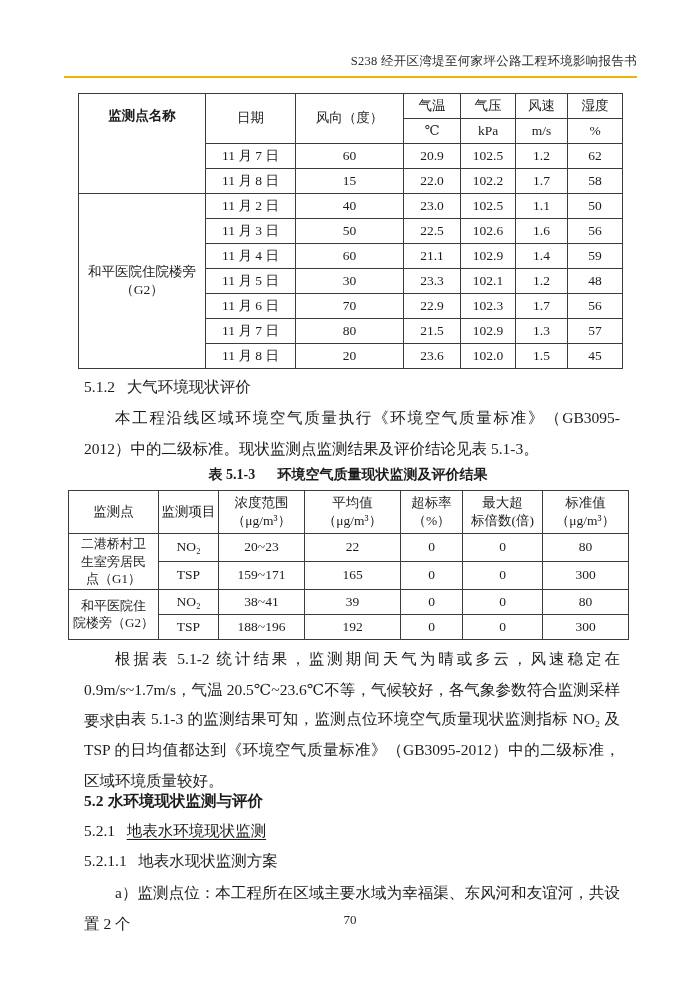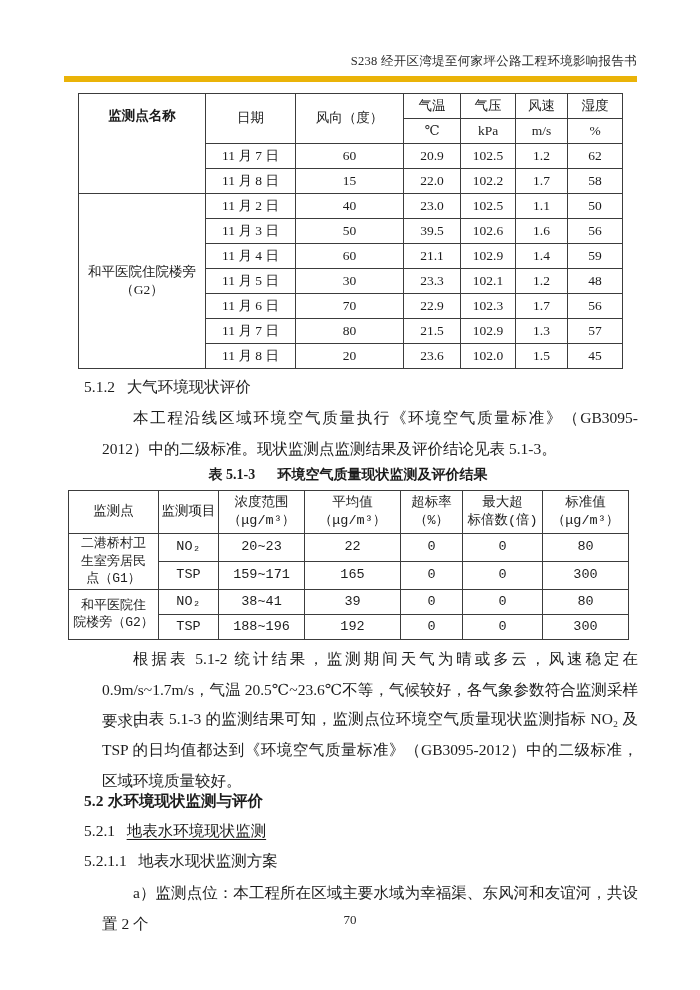--- a/index.html
+++ b/index.html
@@ -4,40 +4,40 @@
 <style>
   html,body{margin:0;padding:0;background:#fff;}
   .page{
     position:relative;width:700px;height:990px;background:#fff;overflow:hidden;
     font-family:"Liberation Serif","DejaVu Serif",serif;color:#1c1c1c;
   }
   
   .doc-header{
     position:absolute;top:53px;left:64px;width:573px;
     text-align:right;font-size:12.5px;letter-spacing:.3px;
-    padding-bottom:6px;border-bottom:6px solid #eab308;color:#2a2a2a;
+    padding-bottom:6px;border-bottom:2px solid #eab308;color:#2a2a2a;
   }
   
   table.tbl{border-collapse:collapse;table-layout:fixed;position:absolute;background:#fff;}
   table.tbl td{
     border:1px solid #3c3c3c;text-align:center;vertical-align:middle;
     font-size:13.5px;padding:1px 2px;color:#1c1c1c;line-height:1.35;
   }
   table.tbl{border:1.5px solid #3c3c3c;}
   .weather{top:93px;left:78px;width:544px;}
   .weather td{height:22px;}
   .weather td.site-head{vertical-align:top;padding-top:13px;font-weight:bold;}
   .pre{white-space:pre-line;}
-  .air{top:490px;left:68px;width:560px;font-family:Liberation Mono, monospace;}
+  .air{top:490px;left:68px;width:560px;}
   .air td{height:22px;}
   .air td.hdr{height:40px;}
   .air td.site{font-size:13px;}
   
   .block{position:absolute;left:84px;width:536px;font-size:15.5px;line-height:31px;text-align:justify;}
-  .indent{text-indent:2em;margin-left:18px;}
+  .indent{text-indent:2em;}
   .heading{position:absolute;left:84px;font-size:15.5px;white-space:nowrap;}
   .heading .num{margin-right:.75em;margin-top:48px;}
   .heading.bold{font-weight:bold;}
   .heading.bold .num{margin-right:.3em;}
   .u{text-decoration:underline;text-underline-offset:3px;}
   .caption{
     position:absolute;top:466px;left:68px;width:560px;text-align:center;
     font-weight:bold;font-size:14px;
   }
   .caption .cap-label{margin-right:1.6em;}
@@ -100,21 +100,21 @@
         <td>11 月 2 日</td>
         <td>40</td>
         <td>23.0</td>
         <td>102.5</td>
         <td>1.1</td>
         <td>50</td>
       </tr>
       <tr>
         <td>11 月 3 日</td>
         <td>50</td>
-        <td>39.5</td>
+        <td>22.5</td>
         <td>102.6</td>
         <td>1.6</td>
         <td>56</td>
       </tr>
       <tr>
         <td>11 月 4 日</td>
         <td>60</td>
         <td>21.1</td>
         <td>102.9</td>
         <td>1.4</td>

